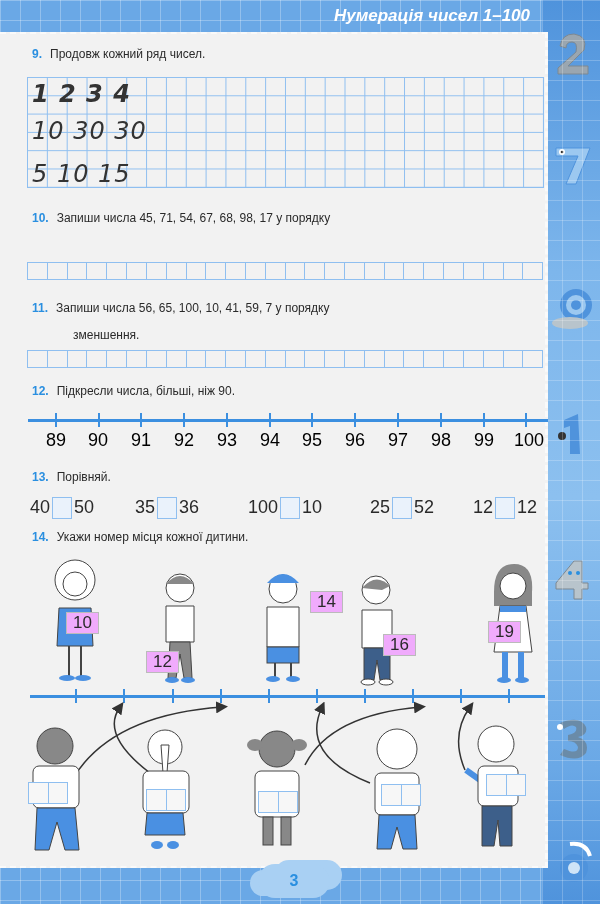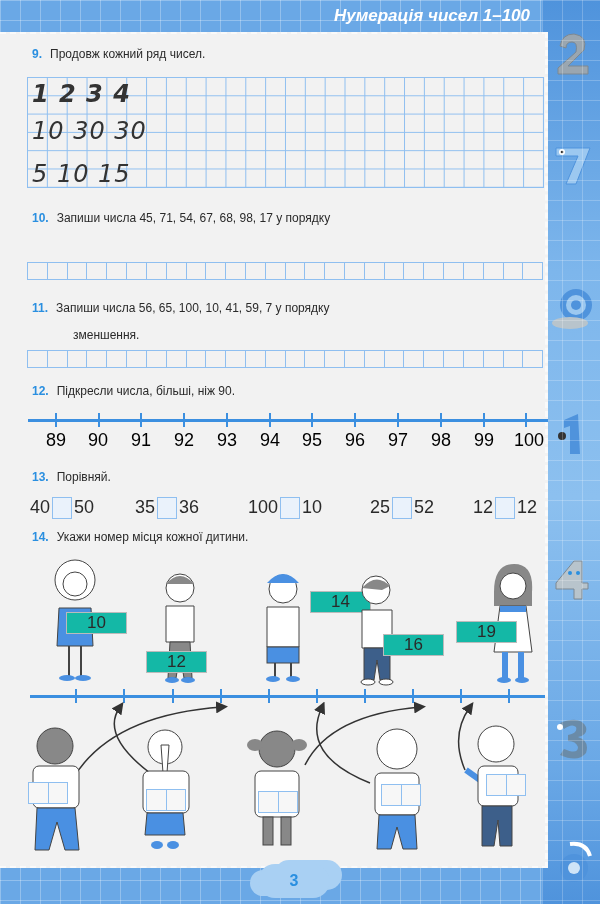--- a/index.html
+++ b/index.html
@@ -63,22 +63,22 @@
       position:absolute; left:28px; width:520px; height:3px; background:#3b8fe0;
     }
     .tick { position:absolute; width:2px; height:14px; background:#3b8fe0; top:-6px; }
     .nl-labels { position:absolute; left:30px; top:430px; width:520px; height:22px; font-size:18px; color:#000000; }
     .nl-labels span { position:absolute; transform:translateX(-50%); }
     .compare { position:absolute; top:497px; left:30px; font-size:18px; color:#2a2a2a; }
     .cmp-item { position:absolute; white-space:nowrap; display:flex; align-items:flex-start; }
     .cmp-box { display:inline-block; width:18px; height:20px; border:1px solid #8fbff0; margin:0 2px; background:#eaf2fb; }
     .kid { position:absolute; }
     .tag {
-      position:absolute; background:#14b8a6; border:1px solid #bbb; font-size:17px;
-      color:#2a2a2a; padding:0 20px; line-height:20px;
+      position:absolute; background:#f0abfc; border:1px solid #bbb; font-size:17px;
+      color:#2a2a2a; padding:0 6px; line-height:20px;
     }
     .backpack-box {
       position:absolute; width:38px; height:20px; border:1px solid #8fbff0; display:flex; background:#f7f7f7;
     }
     .backpack-box span { flex:1; border-right:1px solid #8fbff0; }
     .backpack-box span:last-child { border-right:none; }
     .cloud {
       position:absolute; left:258px; top:864px; width:72px; height:34px;
       background:#a9d0f3; border-radius:20px;
       box-shadow: 14px -6px 0 -2px #a9d0f3, -12px 2px 0 -4px #a9d0f3;
@@ -316,21 +316,21 @@
 <svg class="kid" style="left:488px;top:562px" width="50" height="125" viewBox="0 0 50 125">
   <path d="M6 30 Q6 2 26 2 Q46 2 44 30 L44 44 L6 44 Z" fill="#888"></path>
     <circle cx="25" cy="24" r="13" fill="#fff" stroke="#444"></circle>
   <path d="M12 44 L38 44 L44 90 L6 90 Z" fill="#fff" stroke="#444"></path>
     <rect x="12" y="44" width="26" height="6" fill="#4a90e2"></rect>
   <rect x="14" y="90" width="6" height="26" fill="#4a90e2"></rect>
     <rect x="30" y="90" width="6" height="26" fill="#4a90e2"></rect>
   <ellipse cx="16" cy="118" rx="7" ry="3" fill="#4a90e2"></ellipse>
     <ellipse cx="34" cy="118" rx="7" ry="3" fill="#4a90e2"></ellipse>
 </svg>
-<div class="tag" style="left:456px;top:621px">19</div>
+<div class="tag" style="left:488px;top:621px">19</div>
 
 <div class="numline" style="top:695px;left:30px;width:515px">
   <div class="tick" style="left:45px"></div>
     <div class="tick" style="left:93px"></div>
     <div class="tick" style="left:142px"></div>
     <div class="tick" style="left:190px"></div>
     <div class="tick" style="left:238px"></div>
     <div class="tick" style="left:286px"></div>
     <div class="tick" style="left:334px"></div>
     <div class="tick" style="left:382px"></div>

